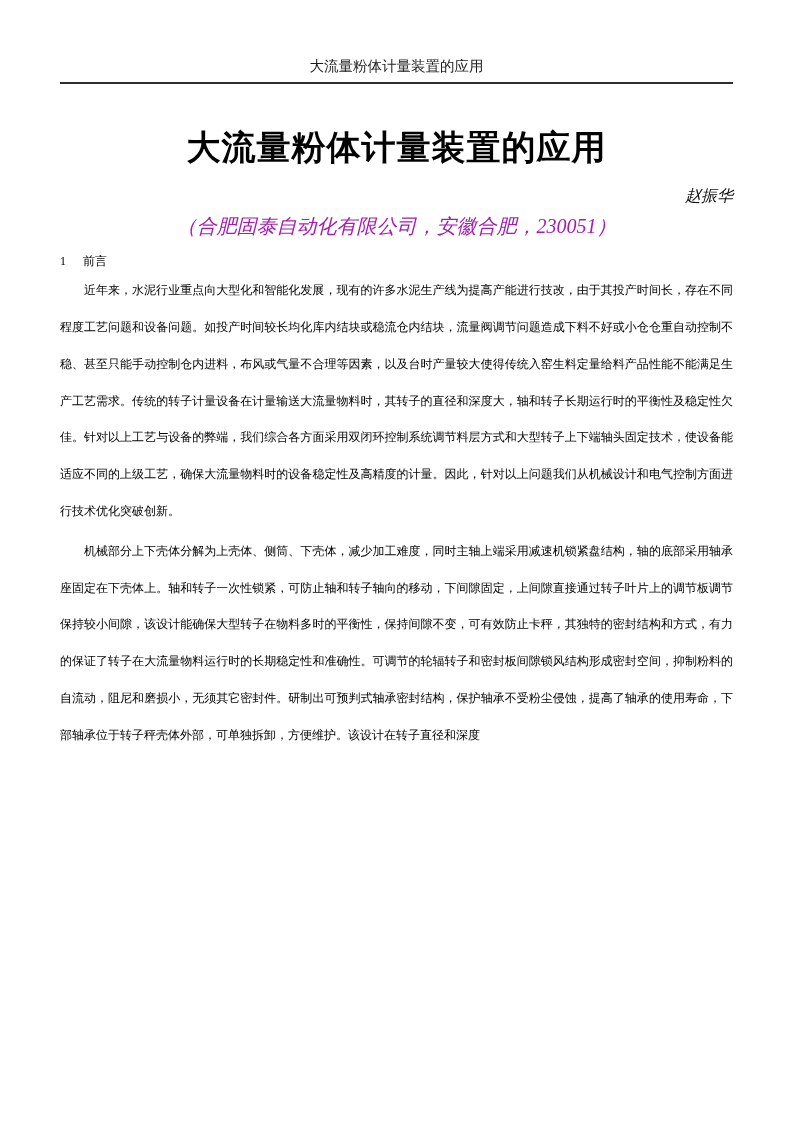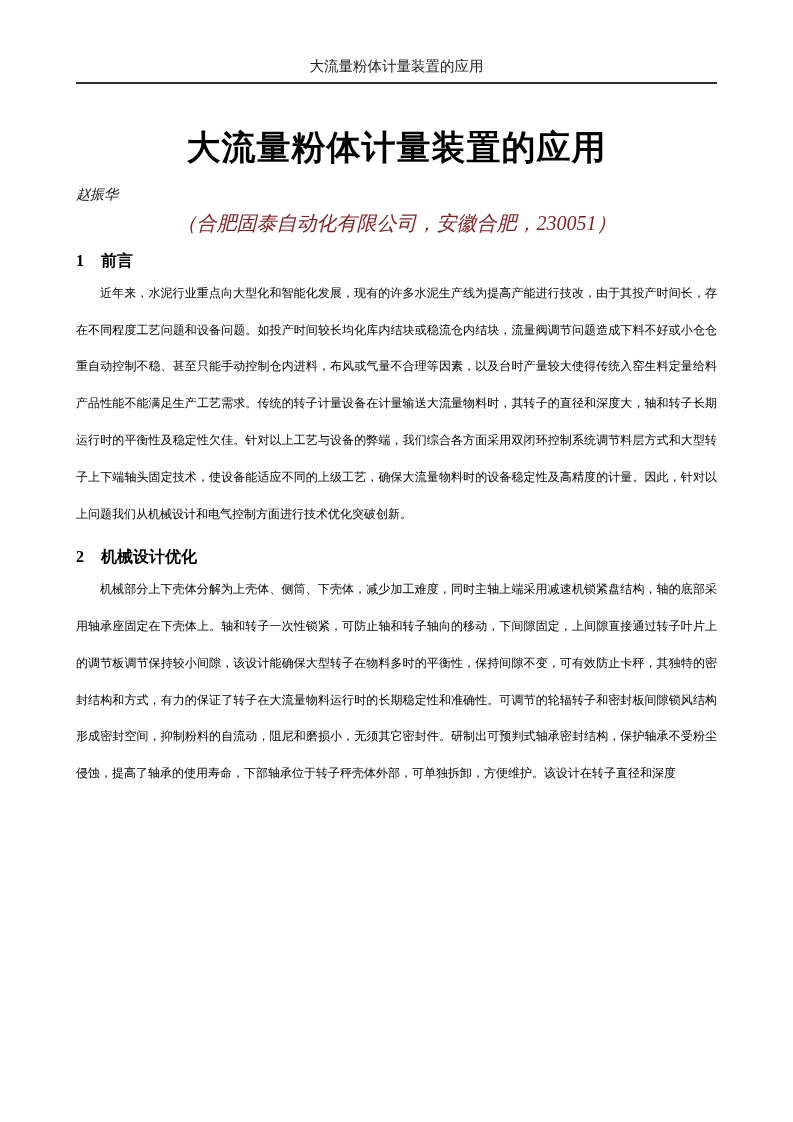--- a/index.html
+++ b/index.html
@@ -7,21 +7,21 @@
     padding: 0;
     background: #ffffff;
   }
   .page {
     position: relative;
     width: 793px;
     height: 976px;
     margin: 0 auto;
     background: #ffffff;
     box-sizing: border-box;
-    padding: 0 76px;
+    padding: 0 60px;
     overflow: hidden;
     color: #000000;
     font-family: "Liberation Serif", "DejaVu Serif", serif;
   }
   .running-header {
     margin-top: 58px;
     text-align: center;
     font-size: 14.5px;
     color: #1c1c1c;
     padding-bottom: 7px;
@@ -33,38 +33,38 @@
     text-align: center;
     font-size: 34px;
     line-height: 1.25;
     font-weight: bold;
     letter-spacing: 1px;
     color: #000000;
     font-family: "Liberation Sans", "DejaVu Sans", sans-serif;
   }
   .author {
     margin-top: 17px;
-    text-align: left;
-    font-size: 14px;
+    text-align: right;
+    font-size: 16px;
     font-style: italic;
     color: #111111;
     line-height: 1.3;
   }
   .affiliation {
     margin-top: 6px;
     text-align: center;
     font-size: 20px;
     font-style: italic;
-    color: #7f1d1d;
+    color: #a21caf;
     line-height: 1.3;
   }
   .section-heading {
     margin-top: 15px;
-    font-size: 16px;
-    font-weight: bold;
+    font-size: 12px;
+    font-weight: normal;
     color: #000000;
     font-family: "Liberation Sans", "DejaVu Sans", sans-serif;
     line-height: 1.3;
   }
   .section-heading .sec-num {
     display: inline-block;
     margin-right: 17px;
     font-family: "Liberation Serif", "DejaVu Serif", serif;
   }
   .body-para {
@@ -119,23 +119,20 @@
   <div class="author">赵振华</div>
 
   <div class="affiliation">（合肥固泰自动化有限公司，安徽合肥，230051）</div>
 
   <div class="section-heading">
     <span class="sec-num">1</span><span>前言</span>
   </div>
 
   <p class="body-para">近年来，水泥行业重点向大型化和智能化发展，现有的许多水泥生产线为提高产能进行技改，由于其投产时间长，存在不同程度工艺问题和设备问题。如投产时间较长均化库内结块或稳流仓内结块，流量阀调节问题造成下料不好或小仓仓重自动控制不稳、甚至只能手动控制仓内进料，布风或气量不合理等因素，以及台时产量较大使得传统入窑生料定量给料产品性能不能满足生产工艺需求。传统的转子计量设备在计量输送大流量物料时，其转子的直径和深度大，轴和转子长期运行时的平衡性及稳定性欠佳。针对以上工艺与设备的弊端，我们综合各方面采用双闭环控制系统调节料层方式和大型转子上下端轴头固定技术，使设备能适应不同的上级工艺，确保大流量物料时的设备稳定性及高精度的计量。因此，针对以上问题我们从机械设计和电气控制方面进行技术优化突破创新。</p>
 
-  <div class="section-heading">
-    <span class="sec-num">2</span><span>机械设计优化</span>
-  </div>
 
   <p class="body-para">机械部分上下壳体分解为上壳体、侧筒、下壳体，减少加工难度，同时主轴上端采用减速机锁紧盘结构，轴的底部采用轴承座固定在下壳体上。轴和转子一次性锁紧，可防止轴和转子轴向的移动，下间隙固定，上间隙直接通过转子叶片上的调节板调节保持较小间隙，该设计能确保大型转子在物料多时的平衡性，保持间隙不变，可有效防止卡秤，其独特的密封结构和方式，有力的保证了转子在大流量物料运行时的长期稳定性和准确性。可调节的轮辐转子和密封板间隙锁风结构形成密封空间，抑制粉料的自流动，阻尼和磨损小，无须其它密封件。研制出可预判式轴承密封结构，保护轴承不受粉尘侵蚀，提高了轴承的使用寿命，下部轴承位于转子秤壳体外部，可单独拆卸，方便维护。该设计在转子直径和深度</p>
 
   <div class="footer">
     <div class="footer-rule">
       <svg viewBox="0 0 669 9" preserveAspectRatio="none" aria-hidden="true">
         <polygon points="0,3.8 334,0.5 669,3 669,4.8 334,8.5 0,4.9" fill="#000000"></polygon>
       </svg>
     </div>
     <div class="footer-row">

